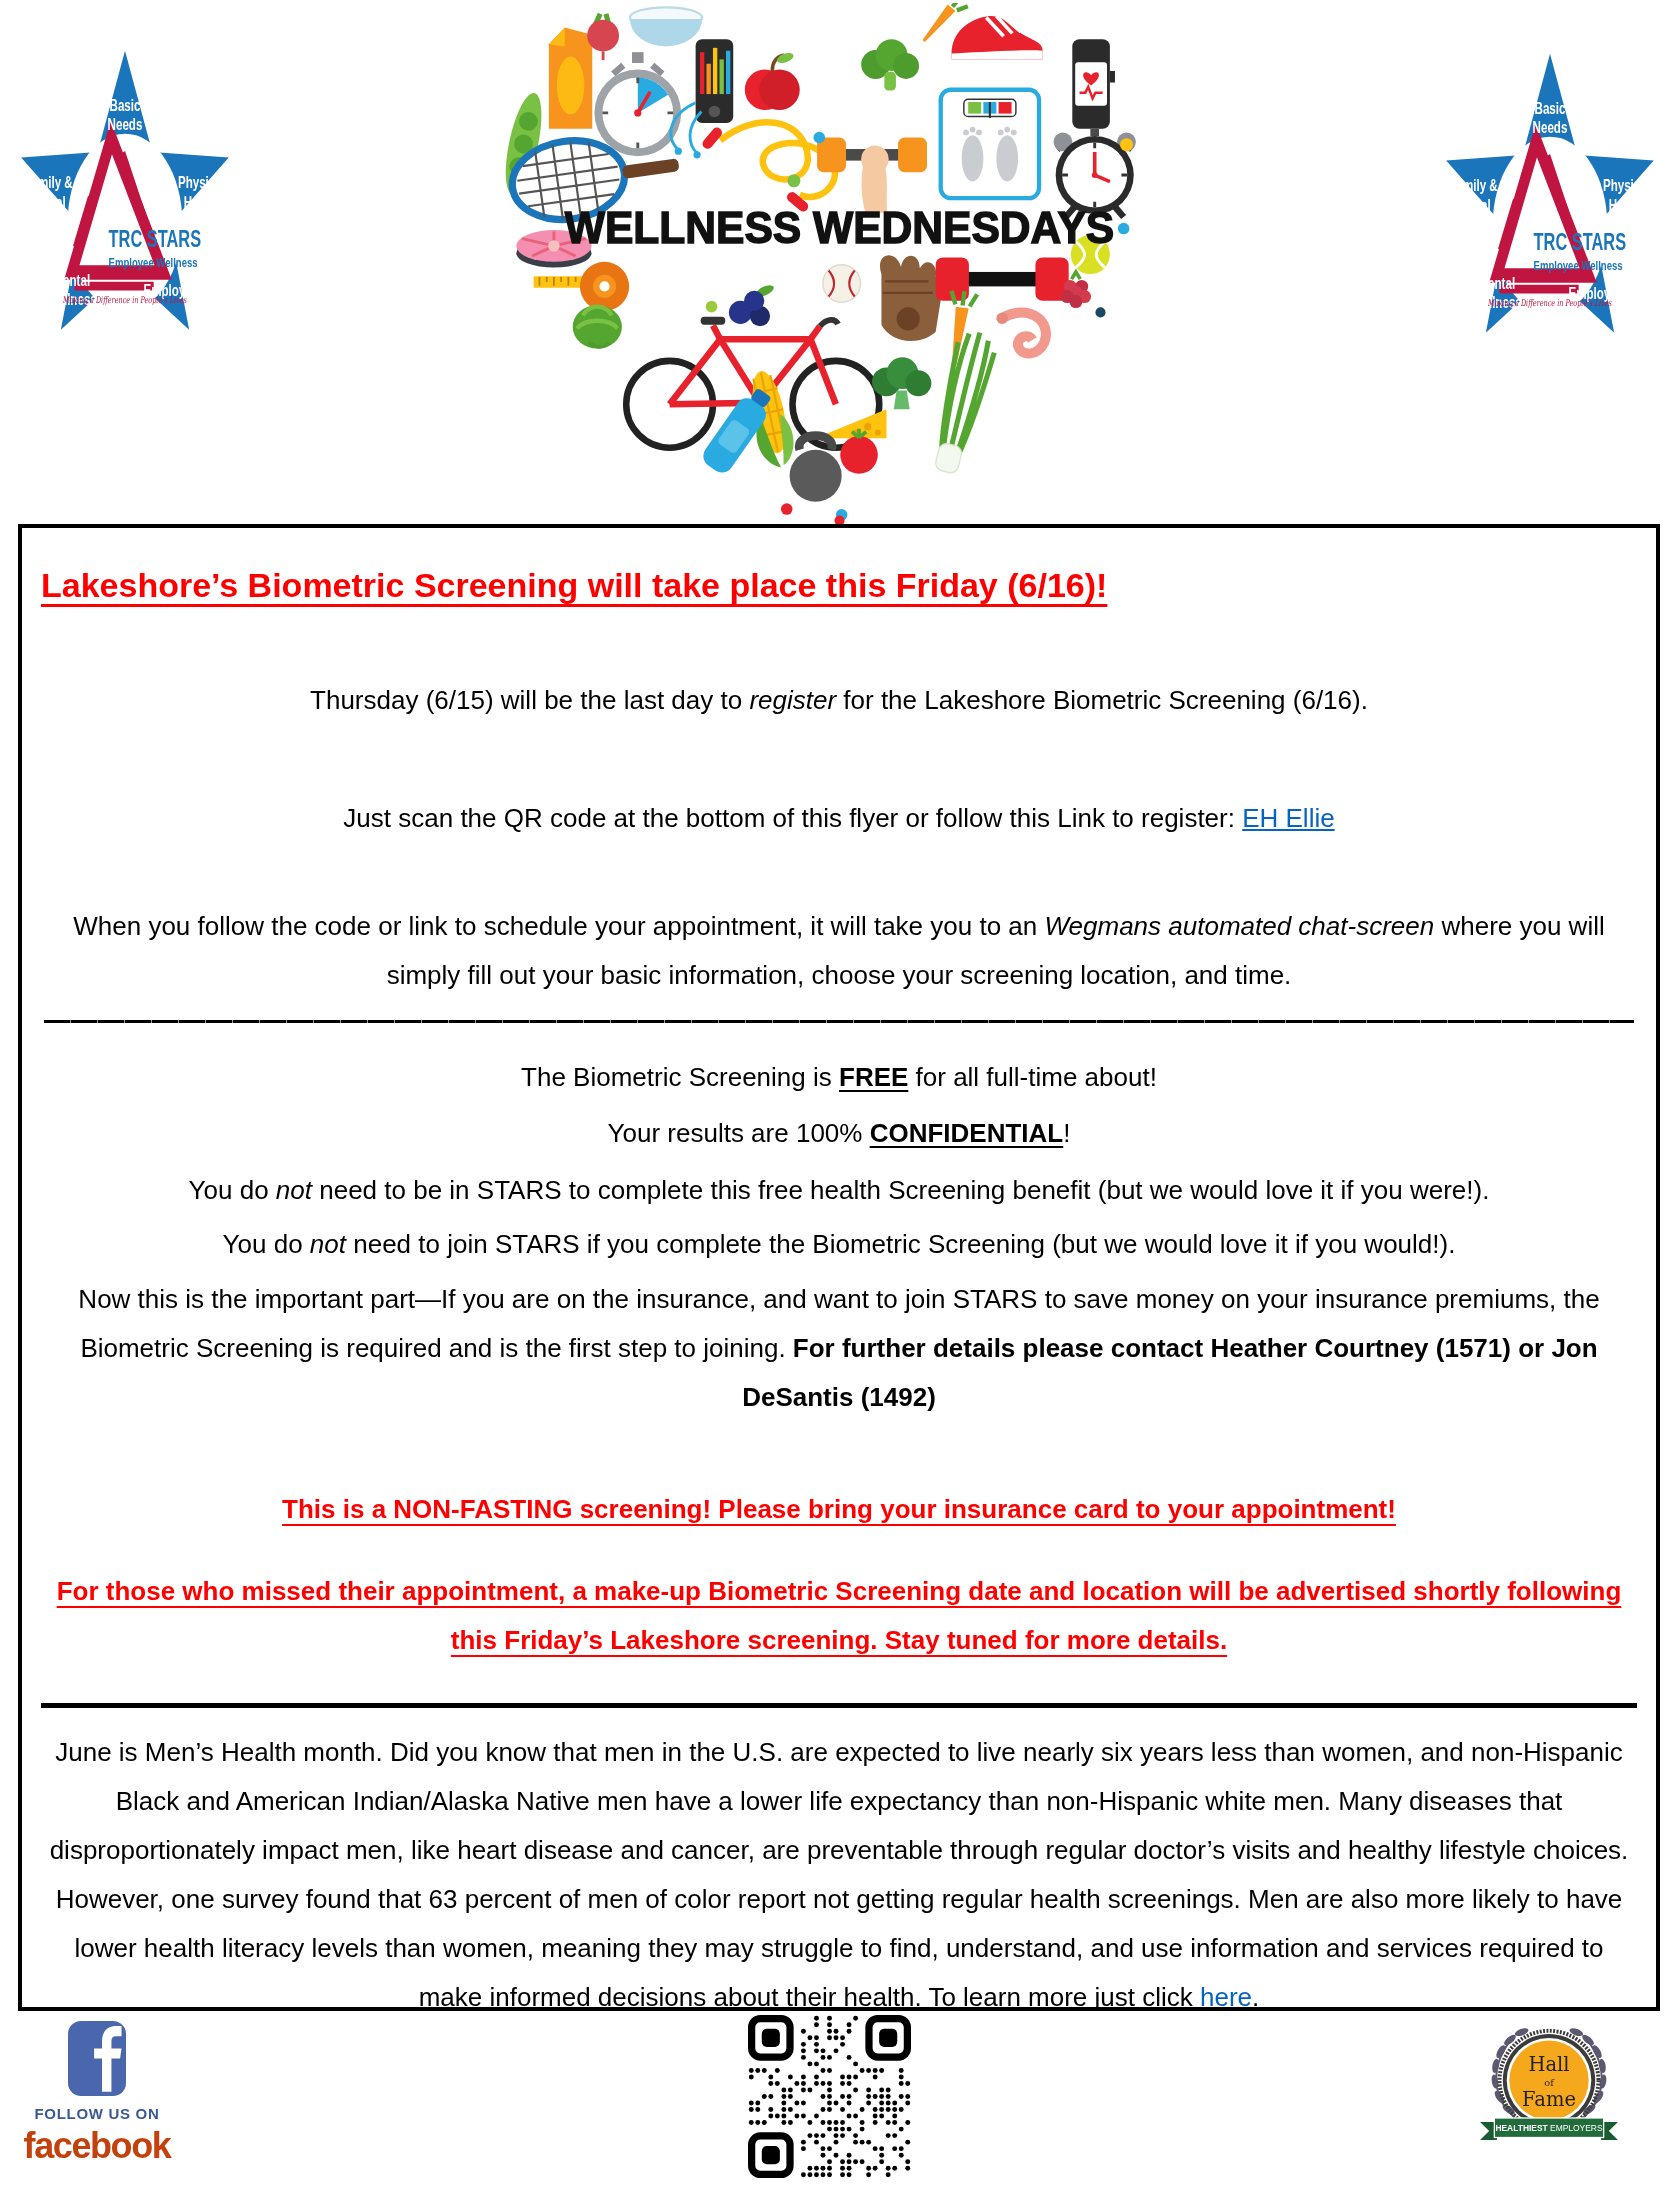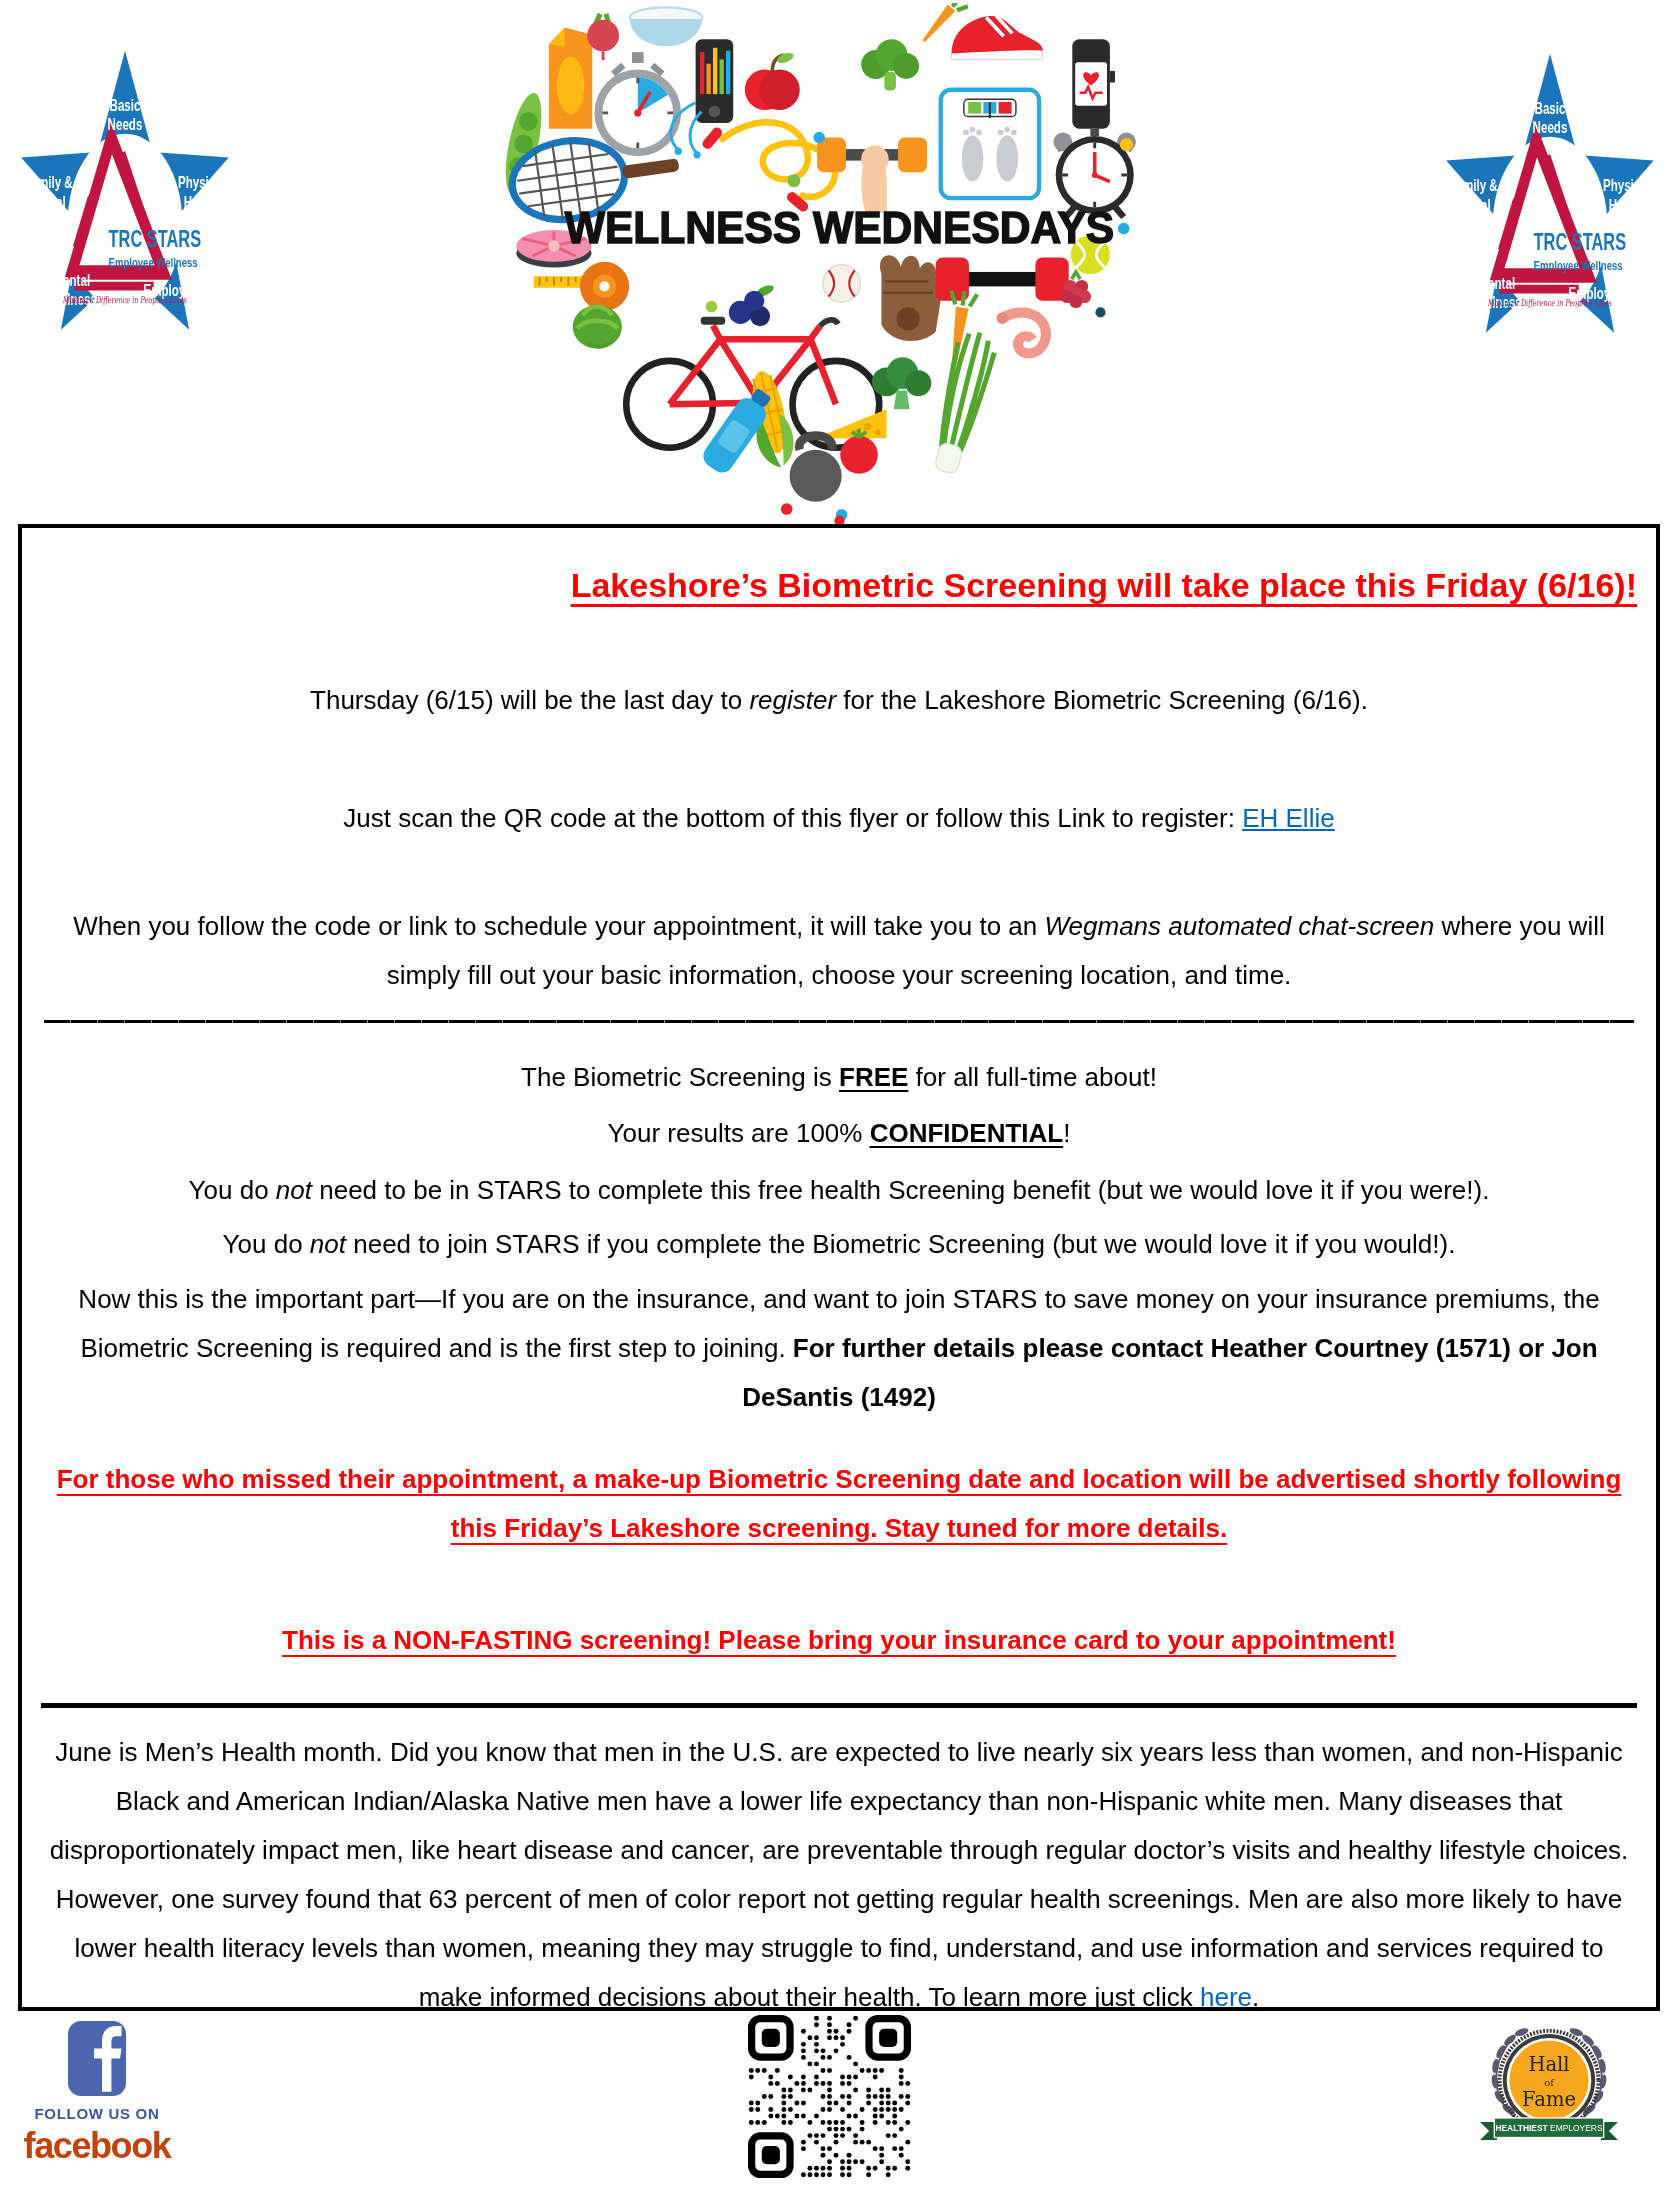--- a/index.html
+++ b/index.html
@@ -8,21 +8,21 @@
   
   .star{position:absolute;width:232px;height:299px;}
   .star-left{left:8.7px;top:43px;}
   .star-right{left:1434px;top:46px;}
   .heart{position:absolute;left:496px;top:2.9px;width:687px;height:535px;}
 
   
   .box{position:absolute;left:18px;top:524px;width:1642px;height:1487px;border:4.3px solid #000;
        box-sizing:border-box;padding:19px 19px 0;overflow:hidden;background:#fff;}
   .box p{margin:0;text-align:center;font-size:26px;line-height:49px;color:#000;}
-  .heading{margin:17.3px 0 0;text-align:right;font-size:34px;line-height:43px;font-weight:bold;}
+  .heading{margin:17.3px 0 0;text-align:left;font-size:34px;line-height:43px;font-weight:bold;}
   .heading span{color:#FF0000;text-decoration:underline;text-decoration-thickness:2.9px;text-underline-offset:6.5px;}
   .red-note{font-weight:bold;color:#FF0000 !important;}
   .red-note span{text-decoration:underline;text-decoration-thickness:2.2px;text-underline-offset:5.8px;}
   .lnk{color:#0563C1;cursor:pointer;}
   .u{text-decoration:underline;text-decoration-thickness:2.2px;text-underline-offset:4.3px;}
   .rule-thin{height:2.9px;margin:20px 2.9px 0;background:repeating-linear-gradient(90deg,#000 0 26px,#9a9a9a 26px 27px);}
   .rule-thick{height:5px;margin:38px 0 0;background:#000;}
   .mt-a{margin-top:69px !important;} .mt-b{margin-top:69px !important;} .mt-c{margin-top:59px !important;}
   .mt-d{margin-top:30px !important;} .mt-e{margin-top:7.2px !important;} .mt-f{margin-top:5.8px !important;}
   .mt-g{margin-top:63px !important;} .mt-h{margin-top:33px !important;} .mt-i{margin-top:20px !important;}
@@ -324,23 +324,23 @@
     <p class="mt-d"><span>The Biometric Screening is </span><strong class="u">FREE</strong><span> for all full-time about!</span></p>
 
     <p class="mt-e"><span>Your results are 100% </span><strong class="u">CONFIDENTIAL</strong><span>!</span></p>
 
     <p class="mt-e"><span>You do </span><em>not</em><span> need to be in STARS to complete this free health Screening benefit (but we would love it if you were!).</span></p>
 
     <p class="mt-f"><span>You do </span><em>not</em><span> need to join STARS if you complete the Biometric Screening (but we would love it if you would!).</span></p>
 
     <p class="mt-f"><span>Now this is the important part—If you are on the insurance, and want to join STARS to save money on your insurance premiums, the Biometric Screening is required and is the first step to joining. </span><strong>For further details please contact Heather Courtney (1571) or Jon DeSantis (1492)</strong></p>
 
+    <p class="red-note mt-g"><span>This is a NON-FASTING screening! Please bring your insurance card to your appointment!</span></p>
+
     <p class="red-note mt-h"><span>For those who missed their appointment, a make-up Biometric Screening date and location will be advertised shortly following this Friday’s Lakeshore screening. Stay tuned for more details.</span></p>
-
-    <p class="red-note mt-g"><span>This is a NON-FASTING screening! Please bring your insurance card to your appointment!</span></p>
 
     <div class="rule-thick"></div>
 
     <p class="mt-i"><span>June is Men’s Health month. Did you know that men in the U.S. are expected to live nearly six years less than women, and non-Hispanic Black and American Indian/Alaska Native men have a lower life expectancy than non-Hispanic white men. Many diseases that disproportionately impact men, like heart disease and cancer, are preventable through regular doctor’s visits and healthy lifestyle choices. However, one survey found that 63 percent of men of color report not getting regular health screenings. Men are also more likely to have lower health literacy levels than women, meaning they may struggle to find, understand, and use information and services required to make informed decisions about their health. To learn more just click </span><a class="lnk" href="#">here</a><span>.</span></p>
   </div>
 
   <div class="fb">
     <div class="fb-icon">
       <svg viewBox="0 0 80 104" width="58" height="75">
         <path d="M47 98 V52 H36 V38 H47 V28 C47 14 55 7 67 7 L74 7 V21 H66 C62 21 60 23 60 28 V38 H74 L72 52 H60 V98 Z" fill="#ffffff"></path>

